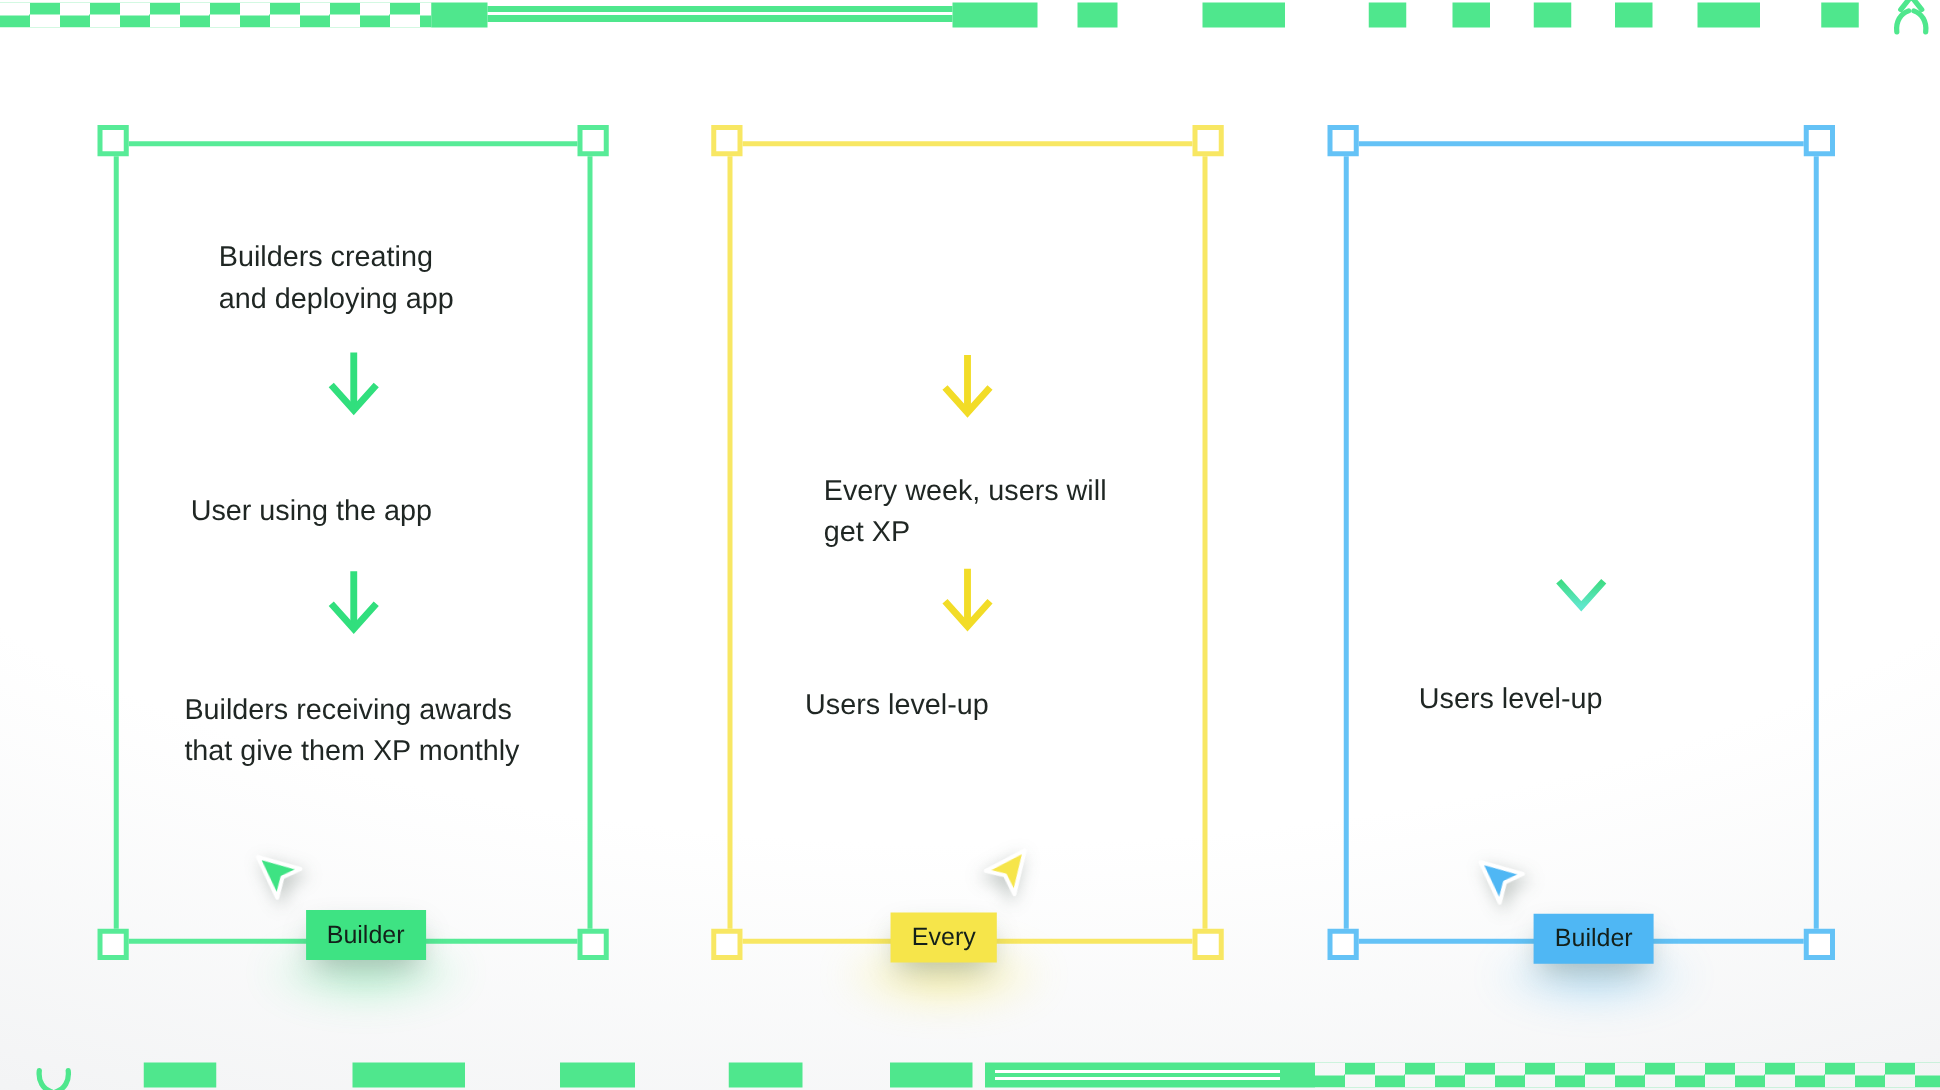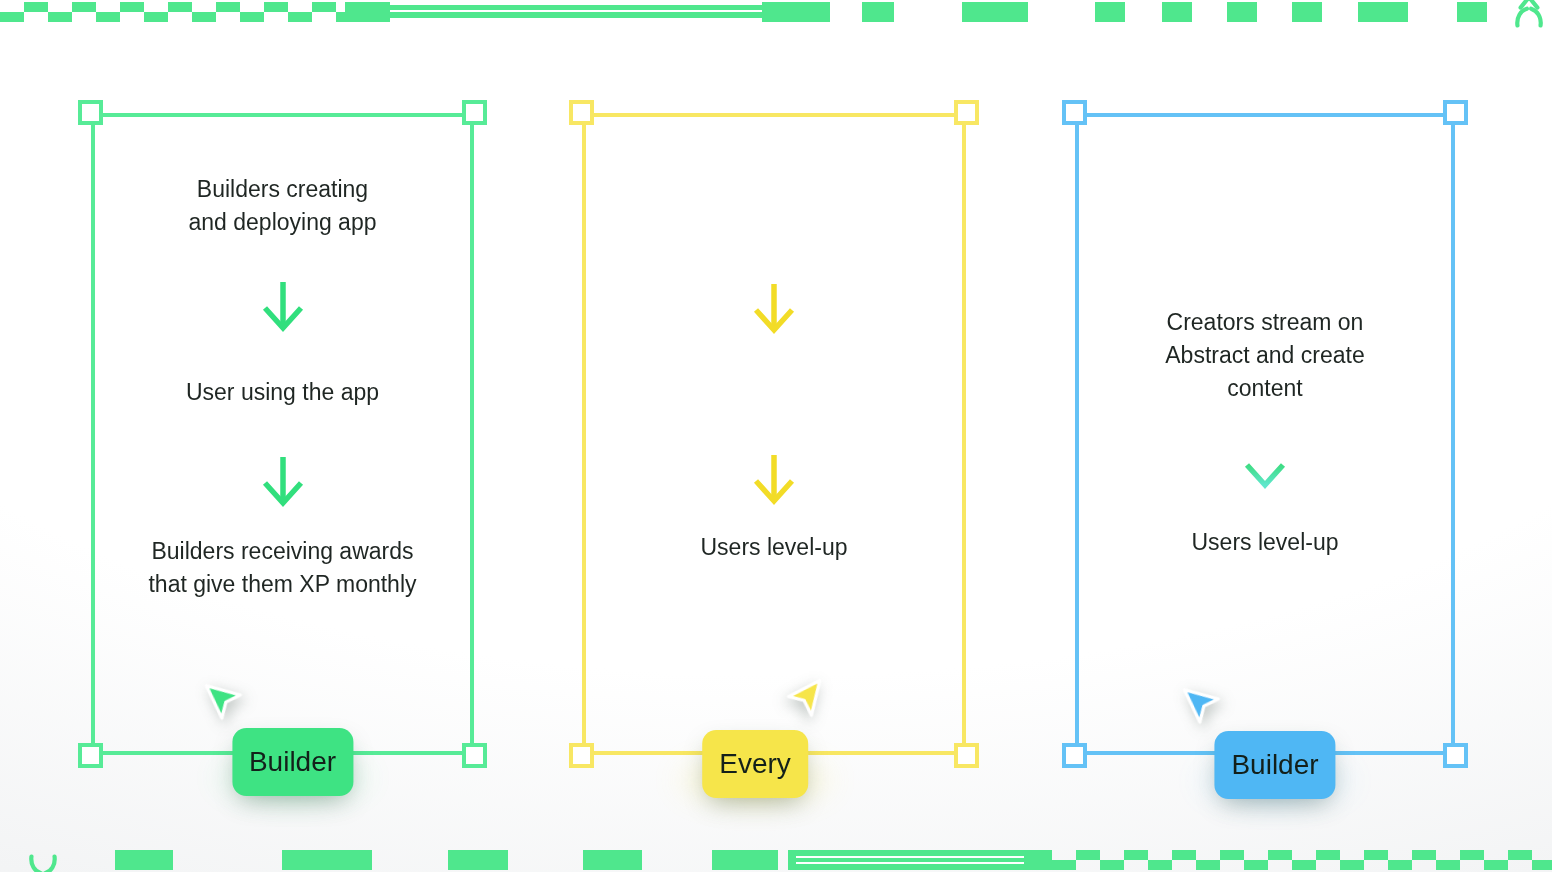--- a/index.html
+++ b/index.html
@@ -52,31 +52,31 @@
     border:4px solid var(--c-frame); z-index:3;
   }
   .h-tl { left:-13px; top:-13px; }
   .h-tr { right:-13px; top:-13px; }
   .h-bl { left:-13px; bottom:-13px; }
   .h-br { right:-13px; bottom:-13px; }
 
   .step {
     position:absolute; left:50%; transform:translateX(-50%);
     font-size:23px; line-height:33px; font-weight:500;
-    color:var(--text); text-align:center; white-space:normal;
+    color:var(--text); text-align:left; white-space:normal;margin-top:16px;
   }
   .arrow { position:absolute; left:50%; transform:translateX(-50%); }
   .arrow path { fill:none; stroke-width:5.5; }
   .arrow:not(.grad) path { stroke: var(--c-arrow); }
 
   .badge {
     position:absolute; left:50%; z-index:4;
-    padding:17px 17px; border-radius:14px;
+    padding:3px 17px; border-radius:0;
     background:var(--c-badge); color:#13201a;
-    font-size:28px; font-weight:500; line-height:34px; white-space:nowrap;
+    font-size:20px; font-weight:500; line-height:34px; white-space:nowrap;
     box-shadow: 0 10px 24px -6px rgba(40,70,55,.35);
   }
   .badge-glow {
     position:absolute; z-index:1; width:240px; height:80px; left:50%;
     transform:translateX(-50%); border-radius:50%;
     background: radial-gradient(closest-side, var(--c-badge), transparent 72%);
     filter: blur(14px); opacity:.38; pointer-events:none;
   }
 
   .cursor { position:absolute; width:42px; height:42px; z-index:5; }
@@ -159,20 +159,21 @@
     <div class="frame"></div>
     <div class="handle h-tl"></div>
     <div class="handle h-tr"></div>
     <div class="handle h-bl"></div>
     <div class="handle h-br"></div>
 
     <svg class="arrow" style="top:168px;" width="46" height="54" viewBox="0 0 46 54">
       <path d="M23 3 L23 46"></path>
         <path d="M5 29 L23 49 L41 29"></path>
     </svg>
+    <p class="step" style="top:247px;width:230px;">Every week, users will get XP</p>
     <svg class="arrow" style="top:339px;" width="46" height="54" viewBox="0 0 46 54">
       <path d="M23 3 L23 46"></path>
         <path d="M5 29 L23 49 L41 29"></path>
     </svg>
     <p class="step" style="top:418px;width:260px;">Users level-up</p>
 
     <div class="cursor flip" style="left:203px;top:566px;">
       <svg viewBox="0 0 26 26">
           <path d="M3.2 1.8 L23.5 9.8 L14.2 13.1 L10.6 22.8 Z"></path>
         </svg>
@@ -181,21 +182,20 @@
     <div class="badge" style="top:617px;transform:translateX(calc(-50% - 19px));">Every</div>
   </div>
 
   <div class="panel" style="left: 1075px; width: 380px; --c-frame: #64C2F6; --c-badge: #4FB7F4;">
     <div class="frame"></div>
     <div class="handle h-tl"></div>
     <div class="handle h-tr"></div>
     <div class="handle h-bl"></div>
     <div class="handle h-br"></div>
 
-    <p class="step" style="top:193px;width:250px;">Creators stream on Abstract and create content</p>
     <svg class="arrow grad" style="top:323px;" width="46" height="54" viewBox="0 0 46 54">
       <defs>
         <linearGradient id="cgrad" x1="0" y1="0" x2="0" y2="1">
           <stop id="cgrad-s0" offset="0" stop-color="#3EDC83"></stop>
           <stop id="cgrad-s1" offset="1" stop-color="#5FE7CC"></stop>
         </linearGradient>
       </defs>
       <path stroke="url(#cgrad)" d="M23 3 L23 46"></path>
         <path stroke="url(#cgrad)" d="M5 29 L23 49 L41 29"></path>
     </svg>

